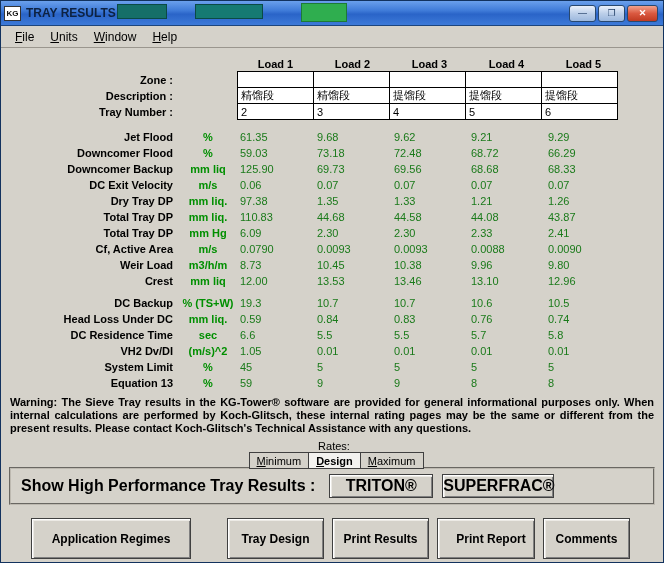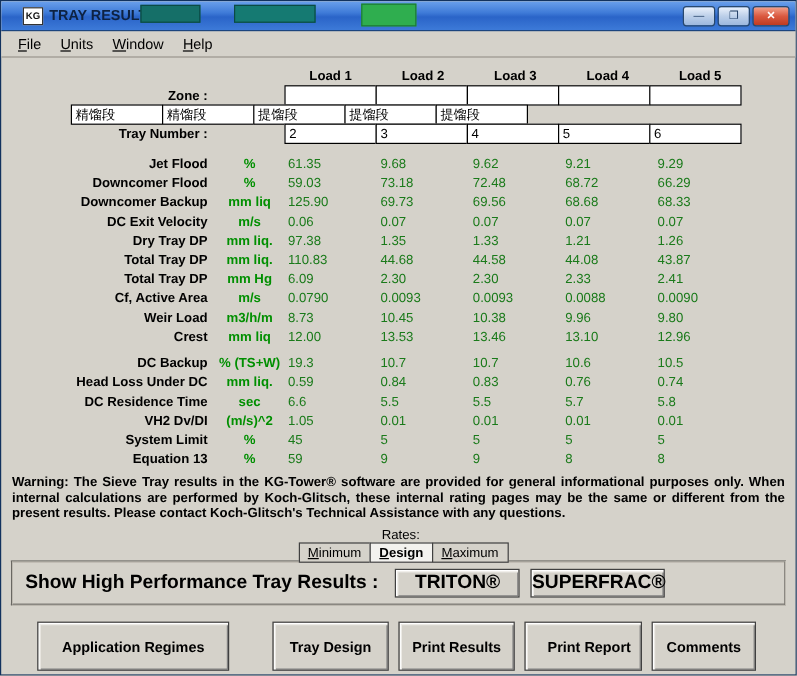--- a/index.html
+++ b/index.html
@@ -16,21 +16,21 @@
     background: var(--face, #d5d2ca);
     border: 1px solid #12325e;
     overflow: hidden;
   }
   
   .titlebar {
     position: relative;
     height: 25px;
     background: linear-gradient(180deg, #6aa0ec 0%, #3f7bd8 40%, var(--titlebar-blue, #2a64c8) 55%, #3d7ad8 100%);
     display: flex; align-items: center;
-    padding: 0 18px;
+    padding: 0 3px;
     border-bottom: 1px solid #1c457e;
   }
   .app-icon {
     width: 17px; height: 15px;
     background: #fff; border: 1px solid #333;
     font-size: 8px; font-weight: bold; color: #111;
     display: flex; align-items: center; justify-content: center;
     flex: 0 0 auto;
   }
   .wtitle { margin-left: 5px; font-weight: bold; font-size: 12px; color: #0d2242; }
@@ -166,20 +166,21 @@
         <div class="trow inforow">
           <span class="rlabel">Zone :</span>
           <span class="runit"></span>
           <span class="cell box"></span>
           <span class="cell box"></span>
           <span class="cell box"></span>
           <span class="cell box"></span>
           <span class="cell box"></span>
         </div>
         <div class="trow inforow">
+          <span class="rlabel">Description :</span>
           <span class="runit"></span>
           <span class="cell box">精馏段</span>
           <span class="cell box">精馏段</span>
           <span class="cell box">提馏段</span>
           <span class="cell box">提馏段</span>
           <span class="cell box">提馏段</span>
         </div>
         <div class="trow inforow">
           <span class="rlabel">Tray Number :</span>
           <span class="runit"></span>

